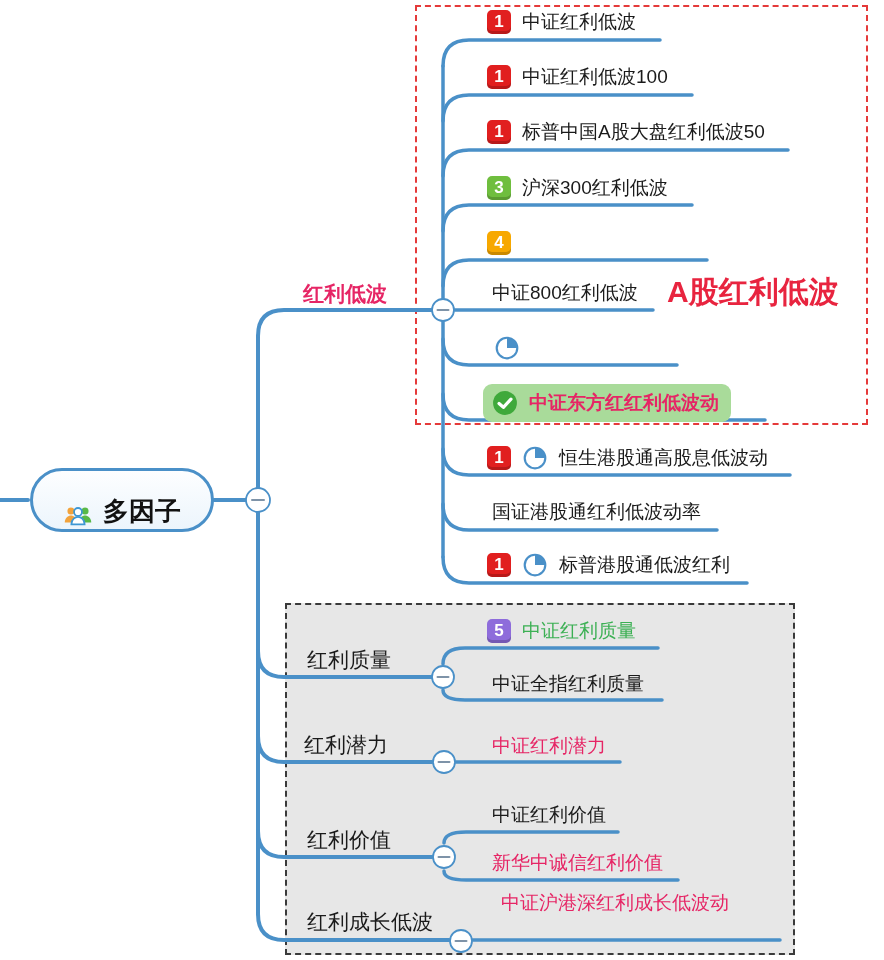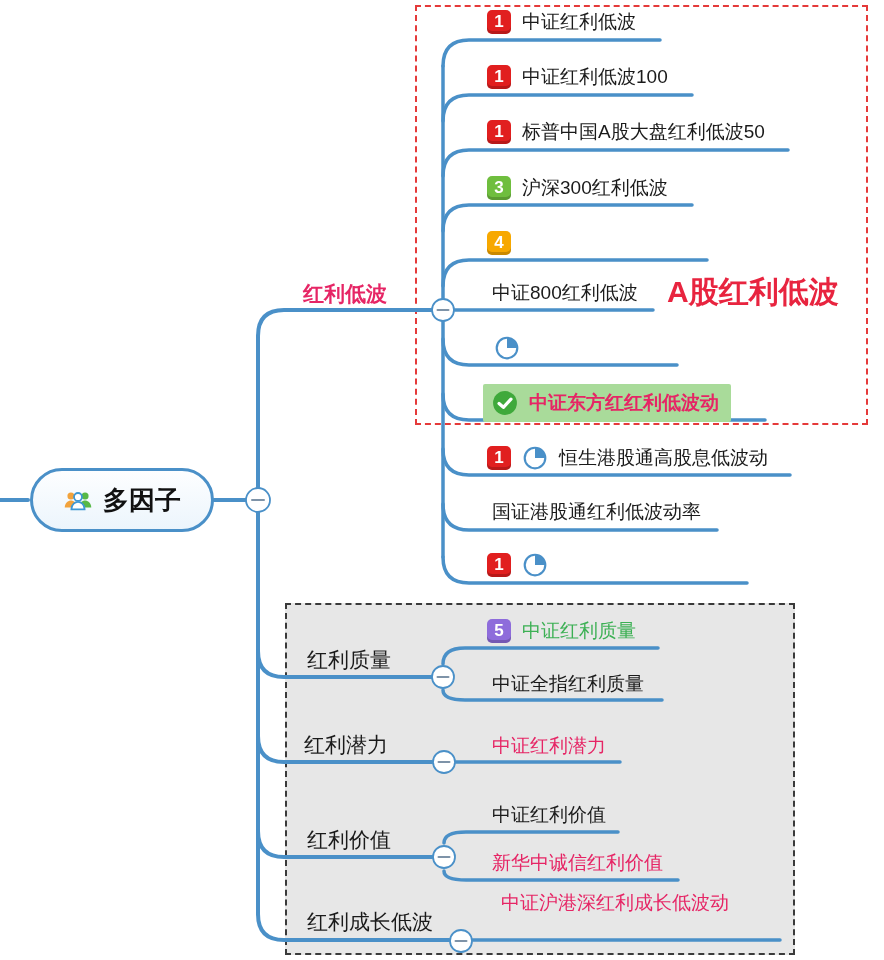--- a/index.html
+++ b/index.html
@@ -30,28 +30,28 @@
   .row{position:absolute;display:flex;align-items:center;gap:11px;height:34px;z-index:2;
        font-size:19px;color:#1a1a1a;white-space:nowrap}
   .badge{width:24px;height:24px;border-radius:5px;color:#fff;font-weight:bold;font-size:17px;
          display:flex;align-items:center;justify-content:center;flex:0 0 auto;
          box-shadow:inset 0 -3px rgba(0,0,0,.18)}
   .b-red{background:var(--badge-red)} .b-green{background:var(--badge-green)}
   .b-amber{background:var(--badge-amber)} .b-purple{background:var(--badge-purple)}
   .icon{display:flex;flex:0 0 auto}
   .pink{color:var(--pink)}
   .green{color:var(--green-text)}
-  .hl{background:var(--highlight-bg);padding:3px 12px 3px 9px;border-radius:2px;font-weight:bold;height:32px}
+  .hl{background:var(--highlight-bg);padding:3px 12px 3px 9px;border-radius:9px;font-weight:bold;height:32px}
   .branch-label{position:absolute;z-index:2;font-size:21px;color:#1a1a1a;white-space:nowrap}
   .bl-pink{color:var(--pink);font-weight:bold}
   .region-label{position:absolute;left:667px;top:272px;z-index:2;font-size:30px;font-weight:bold;
                 color:var(--red-label);white-space:nowrap}
   .root-node{position:absolute;left:30px;top:468px;width:184px;height:64px;z-index:2;
       background:linear-gradient(#FDFEFF,#ECF5FC);border:3px solid var(--line);border-radius:33px;
-      display:flex;align-items:center;justify-content:center;gap:10px;box-sizing:border-box}
+      display:flex;align-items:flex-end;justify-content:center;gap:10px;box-sizing:border-box}
   .root-node .label{font-size:26px;font-weight:bold;color:#111}
   .watermark{position:absolute;left:642px;top:899px;z-index:1;font-size:27px;color:#8f8f8f;
              opacity:.8;white-space:nowrap;display:flex;align-items:center;gap:2px}
   .wm-blob{width:26px;height:26px;border-radius:50%;background:#9a9a9a;opacity:.8;
            position:absolute;left:52px;top:4px}
 </style>
 </head>
 <body>
 
 <div class="stage">
@@ -201,20 +201,21 @@
     <span>国证港股通红利低波动率</span>
   </div>
   <div class="row" style="left:487px;top:548px">
     <span class="badge b-red">1</span>
     <span class="icon">
       <svg width="26" height="26" viewBox="0 0 24 24">
         <circle class="pie-ring" cx="12" cy="12" r="9.5"></circle>
         <path class="pie-fill" d="M12 12 L12 2.5 A9.5 9.5 0 0 1 21.5 12 Z"></path>
       </svg>
     </span>
+    <span>标普港股通低波红利</span>
   </div>
 
   <div class="row" style="left:487px;top:614px">
     <span class="badge b-purple">5</span>
     <span class="green">中证红利质量</span>
   </div>
   <div class="row" style="left:492px;top:667px">
     <span>中证全指红利质量</span>
   </div>
 

